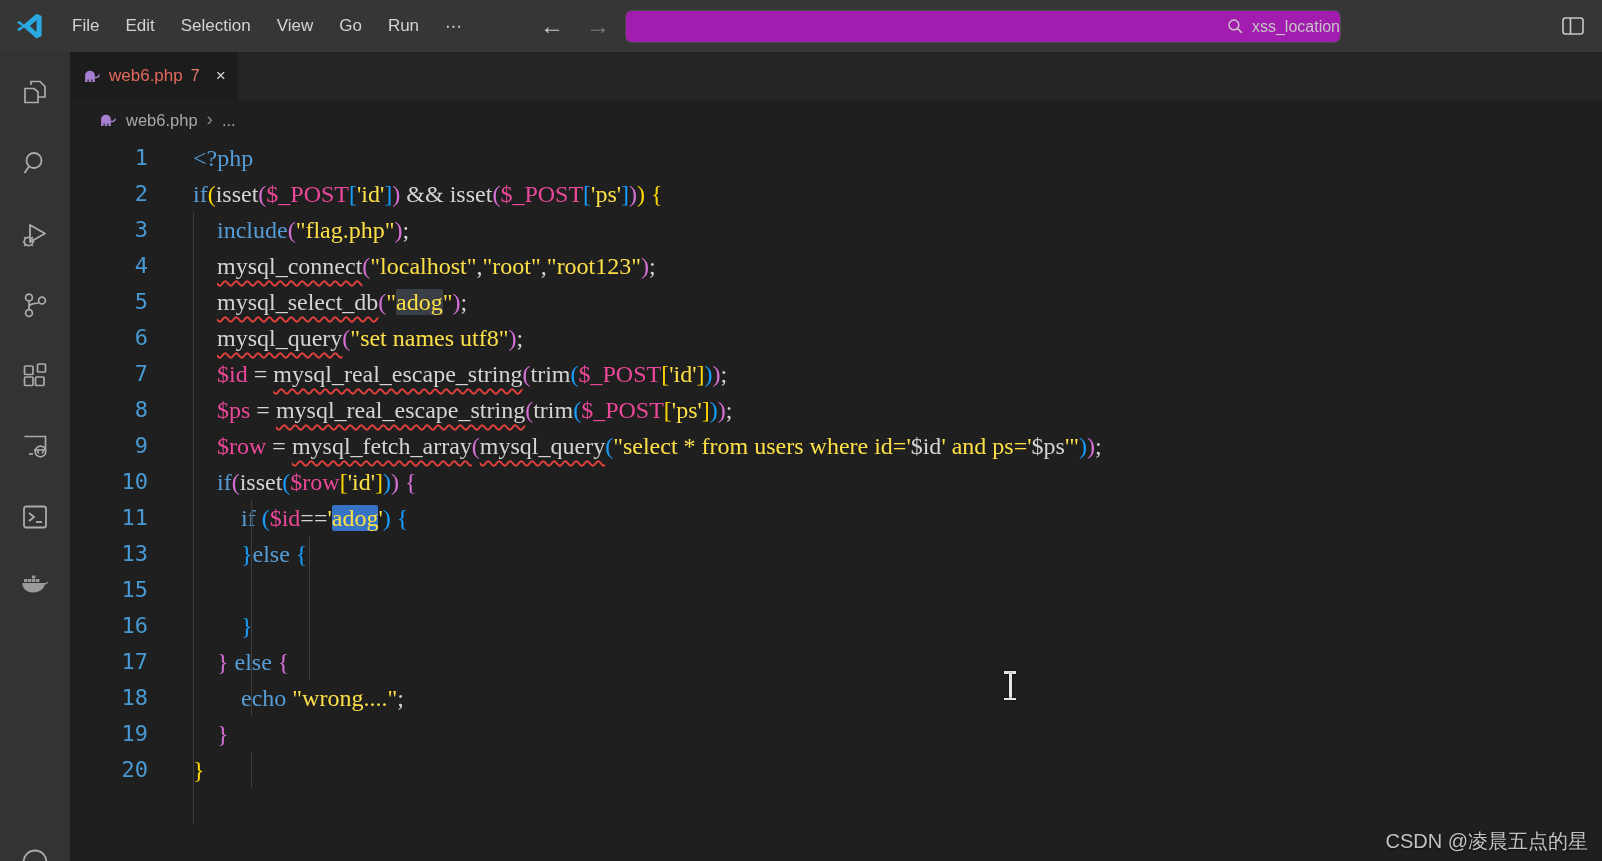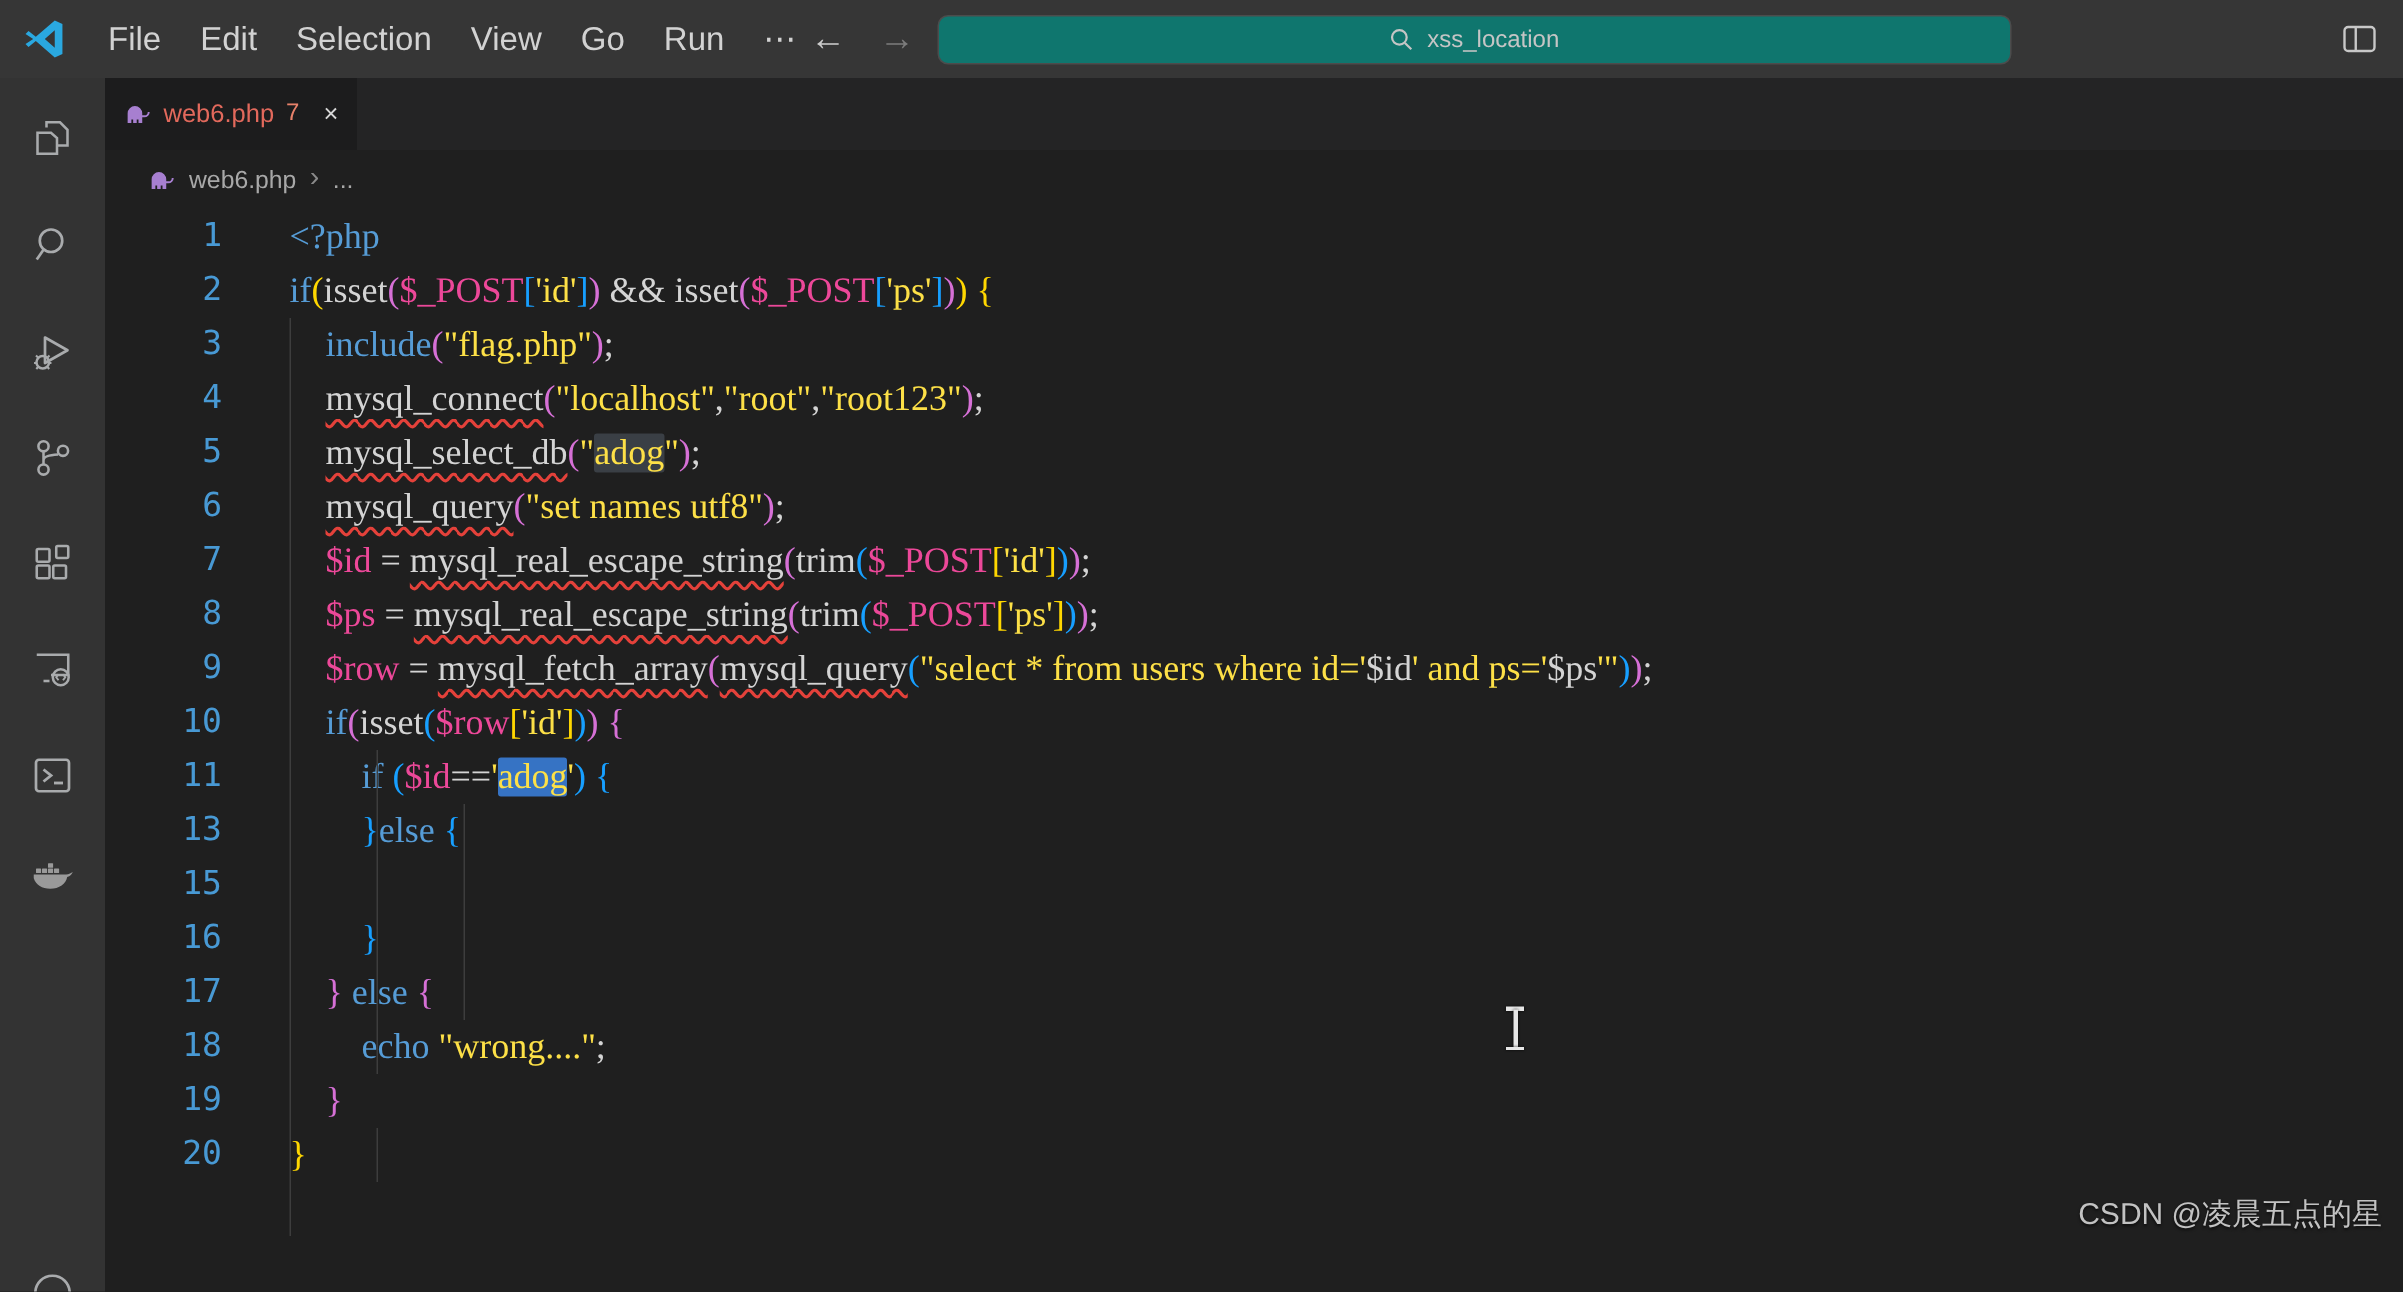--- a/index.html
+++ b/index.html
@@ -10,29 +10,29 @@
     -webkit-font-smoothing:antialiased;
   }
 
   
   .titlebar {
     position:absolute; left:0; top:0; width:1602px; height:52px;
     background:#363636; display:flex; align-items:center; z-index:5;
   }
   .vscode-logo { margin:0 14px 0 15px; width:30px; height:30px; flex:none; }
   .menu-item {
-    color:#d2d2d2; font-size:22px; padding:6px 13px; border-radius:5px; cursor:default;
+    color:#d2d2d2; font-size:17px; padding:6px 13px; border-radius:5px; cursor:default;
   }
   .nav-arrows { position:absolute; left:540px; top:0; height:52px; display:flex; align-items:center; gap:22px; }
   .arrow-back { color:#cccccc; font-size:24px; }
   .arrow-fwd  { color:#7c7c7c; font-size:24px; }
   .window-search {
     position:absolute; left:625px; top:10px; width:716px; height:33px;
-    background:#0f766e; border:1px solid #4c4c4c; border-radius:7px;
-    display:flex; align-items:center; justify-content:center; gap:8px;
+    background:#a21caf; border:1px solid #4c4c4c; border-radius:7px;
+    display:flex; align-items:center; justify-content:flex-end; gap:8px;
     color:#c5c5c5; font-size:16px;
   }
   .layout-icon { position:absolute; right:17px; top:14px; }
 
   
   .activitybar {
     position:absolute; left:0; top:52px; width:70px; height:809px;
     background:#333333; overflow:hidden; z-index:4;
   }
   .ab-icon { position:absolute; left:50%; transform:translateX(-50%); width:30px; height:30px; }
@@ -90,21 +90,21 @@
 
   .indent-guide { position:absolute; width:1px; background:#3d3d3d; }
 
   
   .mouse-ibeam { position:absolute; left:1002px; top:671px; width:16px; height:29px; z-index:9; }
   .mouse-ibeam .stem { position:absolute; left:7px; top:2px; width:2.5px; height:25px; background:#e6e6e6; box-shadow:0 0 2px rgba(0,0,0,.8); }
   .mouse-ibeam .cap  { position:absolute; left:2px; width:12px; height:2.5px; background:#e6e6e6; box-shadow:0 0 2px rgba(0,0,0,.8); }
   .cap-t { top:0; } .cap-b { bottom:0; }
 
   .watermark {
-    position:absolute; right:14px; top:796px; color:#c2c2c2; font-size:20px;
+    position:absolute; right:14px; top:828px; color:#c2c2c2; font-size:20px;
     text-shadow:0 1px 2px rgba(0,0,0,.6); z-index:10;
   }
 </style>
 </head>
 <body>
 
 <div class="titlebar">
   <svg class="vscode-logo" viewBox="0 0 24 24">
     <path fill="#2aa8e0" d="M17.2 2.1 21.3 4v16L17.2 21.9 7.1 13.1 3.2 16.2 1.6 14.6 5.7 11.95 1.6 9.3 3.2 7.7 7.1 10.8 17.2 2.1 Z M17.2 7.3 11.9 12l5.3 4.7Z"></path>
   </svg>

